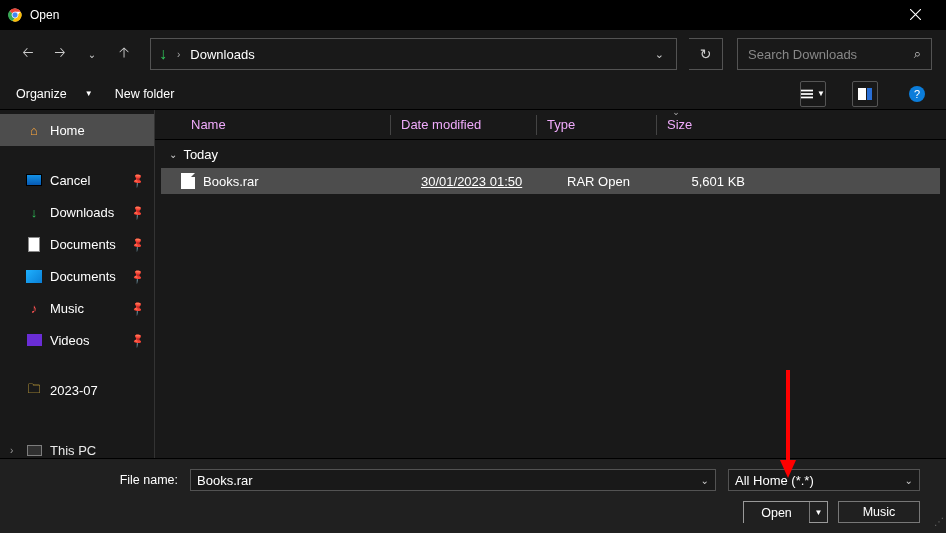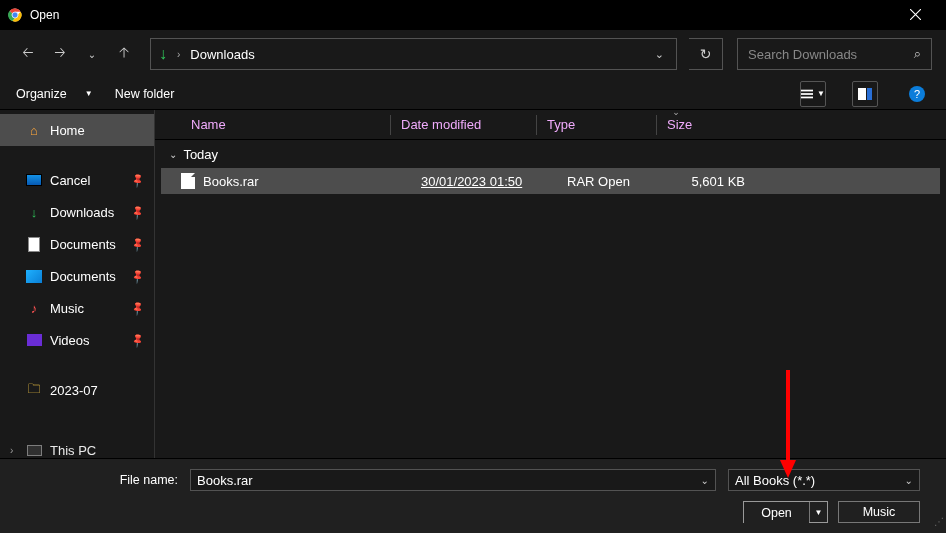--- a/index.html
+++ b/index.html
@@ -247,21 +247,21 @@
 </div>
 
 <div class="bottom">
   <div class="filename-row">
     <div class="fn-label">File name:</div>
     <div class="fn-input">
       <span>Books.rar</span>
       <span class="chev">⌄</span>
     </div>
     <div class="filter-sel">
-      <span>All Books (*.*)</span>
+      <span>All Home (*.*)</span>
       <span class="chev">⌄</span>
     </div>
   </div>
   <div class="btn-row">
     <div class="open-wrap">
       <div class="winbtn open-btn">Open</div>
       <div class="open-split">▼</div>
     </div>
     <div class="winbtn cancel-btn">Music</div>
   </div>

